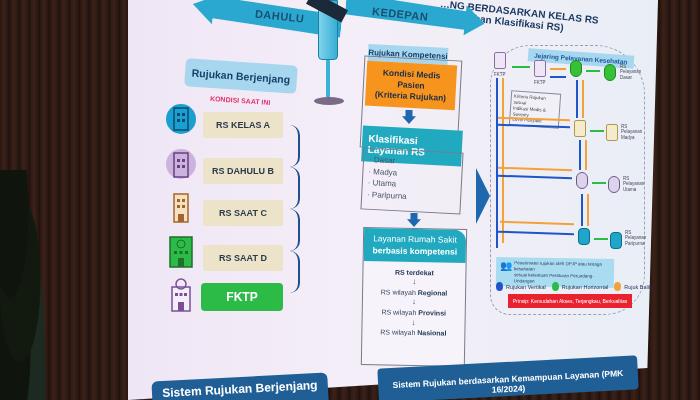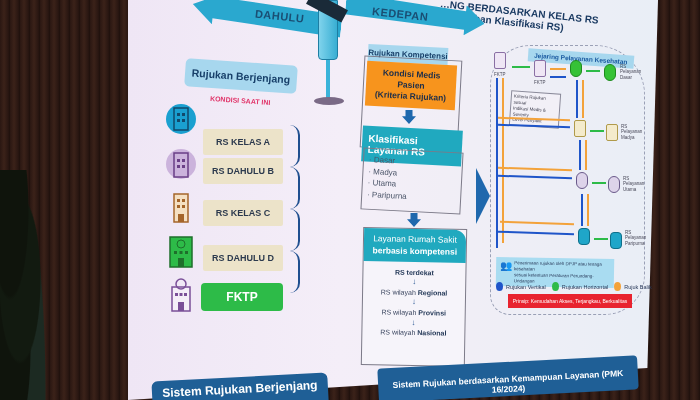--- a/index.html
+++ b/index.html
@@ -121,21 +121,21 @@
 <div class="abs hosp-icon" style="left:166px; top:102px;">
   <svg width="30" height="34" viewBox="0 0 30 34">
       <circle cx="15" cy="17" r="15" fill="#1aa0d0"></circle>
       <rect x="8" y="6" width="14" height="22" fill="none" stroke="#11496b" stroke-width="1.5"></rect>
       <rect x="11" y="11" width="3" height="3" fill="#11496b"></rect>
       <rect x="16" y="11" width="3" height="3" fill="#11496b"></rect>
       <rect x="11" y="17" width="3" height="3" fill="#11496b"></rect>
       <rect x="16" y="17" width="3" height="3" fill="#11496b"></rect>
     </svg>
 </div>
-<div class="abs rs-box" style="left:203px; top:129px;">RS KELAS A</div>
+<div class="abs rs-box" style="left:203px; top:112px;">RS KELAS A</div>
 
 <div class="abs hosp-icon" style="left:166px; top:147px;">
   <svg width="30" height="34" viewBox="0 0 30 34">
       <circle cx="15" cy="17" r="15" fill="#cbb3dc"></circle>
       <rect x="8" y="6" width="14" height="24" fill="none" stroke="#6a3f87" stroke-width="1.5"></rect>
       <rect x="11" y="12" width="3" height="3" fill="#6a3f87"></rect>
       <rect x="16" y="12" width="3" height="3" fill="#6a3f87"></rect>
       <rect x="11" y="18" width="3" height="3" fill="#6a3f87"></rect>
       <rect x="16" y="18" width="3" height="3" fill="#6a3f87"></rect>
     </svg>
@@ -145,33 +145,33 @@
 <div class="abs hosp-icon" style="left:166px; top:190px;">
   <svg width="30" height="34" viewBox="0 0 30 34">
       <rect x="8" y="4" width="14" height="28" fill="#f5e0c2" stroke="#a5652a" stroke-width="1.5"></rect>
       <rect x="11" y="9" width="3" height="3" fill="#a5652a"></rect>
       <rect x="16" y="9" width="3" height="3" fill="#a5652a"></rect>
       <rect x="11" y="15" width="3" height="3" fill="#a5652a"></rect>
       <rect x="16" y="15" width="3" height="3" fill="#a5652a"></rect>
       <rect x="12" y="24" width="6" height="8" fill="#a5652a"></rect>
     </svg>
 </div>
-<div class="abs rs-box" style="left:203px; top:200px;">RS KELAS C</div>
+<div class="abs rs-box" style="left:203px; top:200px;">RS SAAT C</div>
 
 <div class="abs hosp-icon" style="left:166px; top:235px;">
   <svg width="30" height="34" viewBox="0 0 30 34">
       <rect x="4" y="2" width="22" height="30" fill="#2dbb48" stroke="#1e6f2b" stroke-width="1.5"></rect>
       <circle cx="15" cy="9" r="4" fill="none" stroke="#1e6f2b"></circle>
       <rect x="8" y="16" width="3" height="3" fill="#1e6f2b"></rect>
       <rect x="13.5" y="16" width="3" height="3" fill="#1e6f2b"></rect>
       <rect x="19" y="16" width="3" height="3" fill="#1e6f2b"></rect>
       <rect x="12" y="23" width="6" height="9" fill="#1e6f2b"></rect>
     </svg>
 </div>
-<div class="abs rs-box" style="left:203px; top:245px;">RS DAHULU D</div>
+<div class="abs rs-box" style="left:203px; top:245px;">RS SAAT D</div>
 
 <div class="abs hosp-icon" style="left:166px; top:278px;">
   <svg width="30" height="36" viewBox="0 0 30 36">
       <rect x="6" y="10" width="18" height="24" fill="#f4eef8" stroke="#7a4f98" stroke-width="1.5"></rect>
       <circle cx="15" cy="7" r="5" fill="none" stroke="#7a4f98" stroke-width="1.5"></circle>
       <rect x="9" y="16" width="3" height="3" fill="#7a4f98"></rect>
       <rect x="13.5" y="16" width="3" height="3" fill="#7a4f98"></rect>
       <rect x="18" y="16" width="3" height="3" fill="#7a4f98"></rect>
       <rect x="12" y="25" width="6" height="9" fill="#7a4f98"></rect>
     </svg>

